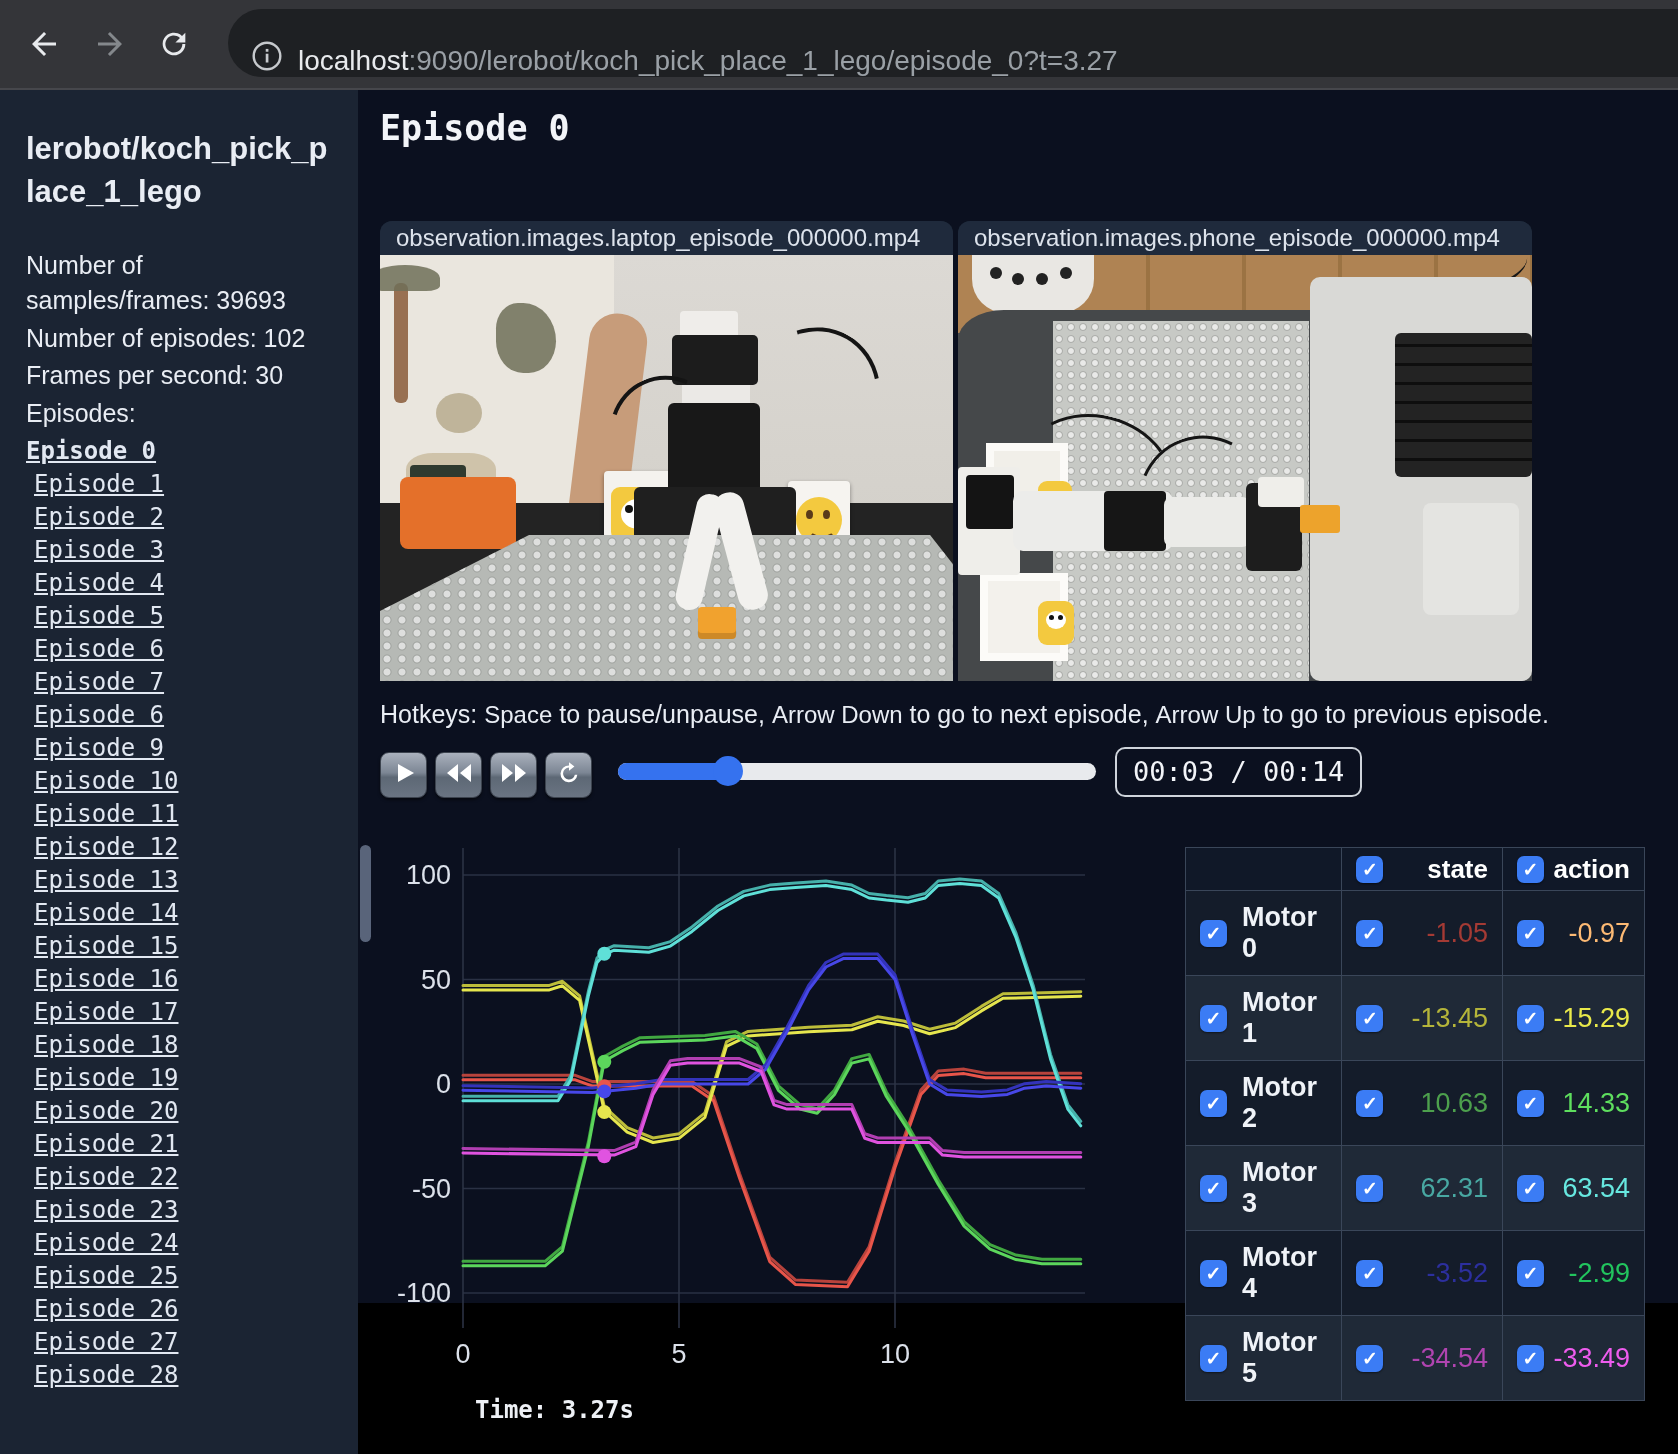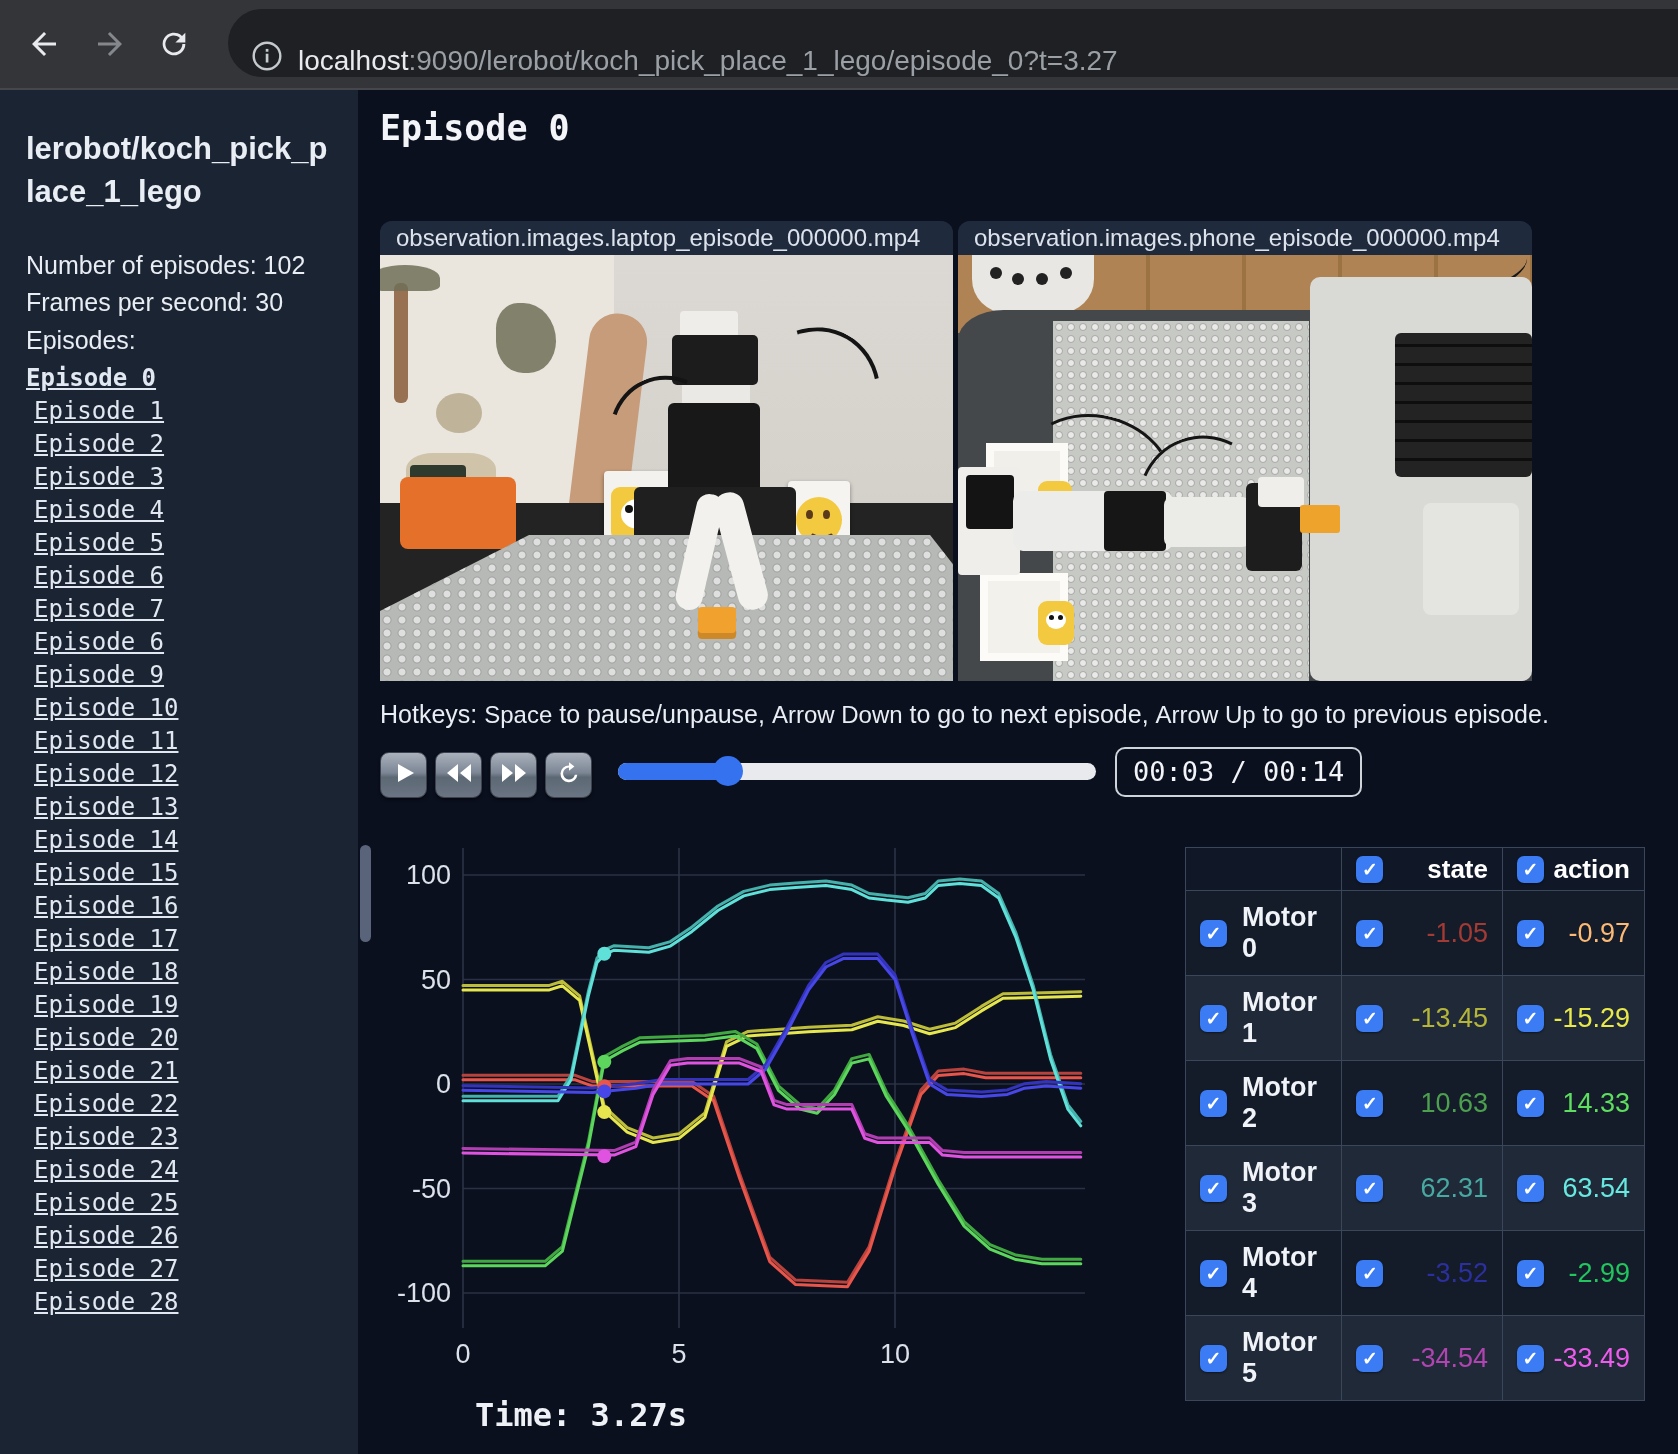--- a/index.html
+++ b/index.html
@@ -7,21 +7,21 @@
   .mono{font-family:"DejaVu Sans Mono",monospace;}
   
   .chrome{position:absolute;left:0;top:0;width:1678px;height:88px;background:#343539;border-bottom:2px solid #46474c;}
   .navbtn{position:absolute;top:22px;width:44px;height:44px;display:flex;align-items:center;justify-content:center;}
   .urlbar{position:absolute;left:228px;top:9px;right:0;height:68px;background:#1e2023;border-radius:34px 0 0 34px;display:flex;align-items:flex-end;}
   .urltext{font-size:28px;margin-left:14px;white-space:nowrap;overflow:hidden;}
   .url-host{color:#e8eaed;}
   .url-rest{color:#9aa0a6;}
   .infocircle{margin-left:22px;flex:0 0 auto;}
   
-  .page{position:absolute;left:0;top:90px;width:1678px;height:1364px;background:#0b101f;}
+  .page{position:absolute;left:0;top:90px;width:1678px;height:1213px;background:#0b101f;}
   .sidebar{position:absolute;left:0;top:0;width:358px;height:1364px;background:#1b2433;color:#e9edf4;overflow:hidden;}
   .sb-title{margin:38px 26px 0 26px;font-size:31px;font-weight:bold;line-height:1.38;word-break:break-all;}
   .sb-stats{margin:34px 26px 0 26px;font-size:25px;line-height:1.42;}
   .sb-stats div{margin-top:2px;}
   .ep-list{margin:4px 26px 0 34px;display:flex;flex-direction:column;}
   .ep{font-family:"DejaVu Sans Mono",monospace;font-size:24px;color:#e2e8f2;text-decoration:underline;line-height:33px;width:max-content;}
   .ep.active{font-weight:bold;margin-left:-8px;}
   .main{position:absolute;left:358px;top:0;width:1320px;height:1364px;}
   .page-title{position:absolute;left:22px;top:18px;font-size:35px;font-weight:bold;color:#f2f4f8;}
   
@@ -84,21 +84,21 @@
   .pbtn{width:45px;height:44px;margin-right:8px;border-radius:9px;border:1px solid #3c434e;
     background:linear-gradient(#aab1bd 0%,#7c8694 45%,#5d6875 55%,#6a7482 100%);
     display:flex;align-items:center;justify-content:center;box-shadow:0 2px 3px rgba(0,0,0,.5);}
   .slider{position:absolute;left:238px;top:13px;width:478px;height:17px;background:#e8eaed;border-radius:9px;}
   .slider-fill{position:absolute;left:0;top:0;height:17px;background:#3572ef;border-radius:9px 0 0 9px;}
   .slider-thumb{position:absolute;top:-7px;width:30px;height:30px;background:#3572ef;border-radius:50%;}
   .timebox{position:absolute;left:735px;top:-3px;padding:7px 16px 8px 16px;border:2px solid #cfd4db;border-radius:10px;color:#f2f4f8;font-size:27px;white-space:nowrap;}
   
   .chartwrap{position:absolute;left:37px;top:732px;width:700px;height:545px;}
   .tick{fill:#dce1ea;font-family:"Liberation Sans",sans-serif;font-size:27px;}
-  .time-label{position:absolute;left:117px;top:1306px;font-size:32px;font-weight:bold;color:#eef1f6;}
+  .time-label{position:absolute;left:117px;top:1306px;font-size:24px;font-weight:bold;color:#eef1f6;}
   
   .mtable{position:absolute;left:827px;top:757px;width:460px;border-collapse:collapse;color:#f0f3f8;}
   .mtable td,.mtable th{border:1px solid #3a4659;padding:0 14px;}
   .mtable th{height:42px;font-size:26px;font-weight:bold;text-align:right;background:#101828;}
   .mtable td{height:84px;font-size:27px;}
   .rowA{background:#141c2a;}
   .rowB{background:#1f2937;}
   .cellflex{display:flex;align-items:center;}
   .cb{flex:0 0 auto;width:27px;height:27px;background:#3b7cf5;border-radius:7px;color:#fff;font-size:19px;font-weight:bold;display:inline-flex;align-items:center;justify-content:center;box-shadow:0 1px 2px rgba(0,0,0,.5);}
   .mlabel{font-weight:bold;margin-left:15px;}
@@ -139,20 +139,21 @@
     </span>
     <span class="urltext"><span class="url-host">localhost</span><span class="url-rest">:9090/lerobot/koch_pick_place_1_lego/episode_0?t=3.27</span></span>
   </div>
 </div>
 
 <div class="page">
 
   <div class="sidebar">
     <div class="sb-title">lerobot/koch_pick_place_1_lego</div>
     <div class="sb-stats">
+      <div>Number of samples/frames: 39693</div>
       <div>Number of episodes: 102</div>
       <div>Frames per second: 30</div>
       <div>Episodes:</div>
     </div>
     <div class="ep-list">
         <a href="#" class="ep active">Episode 0</a>
         <a href="#" class="ep">Episode 1</a>
         <a href="#" class="ep">Episode 2</a>
         <a href="#" class="ep">Episode 3</a>
         <a href="#" class="ep">Episode 4</a>

